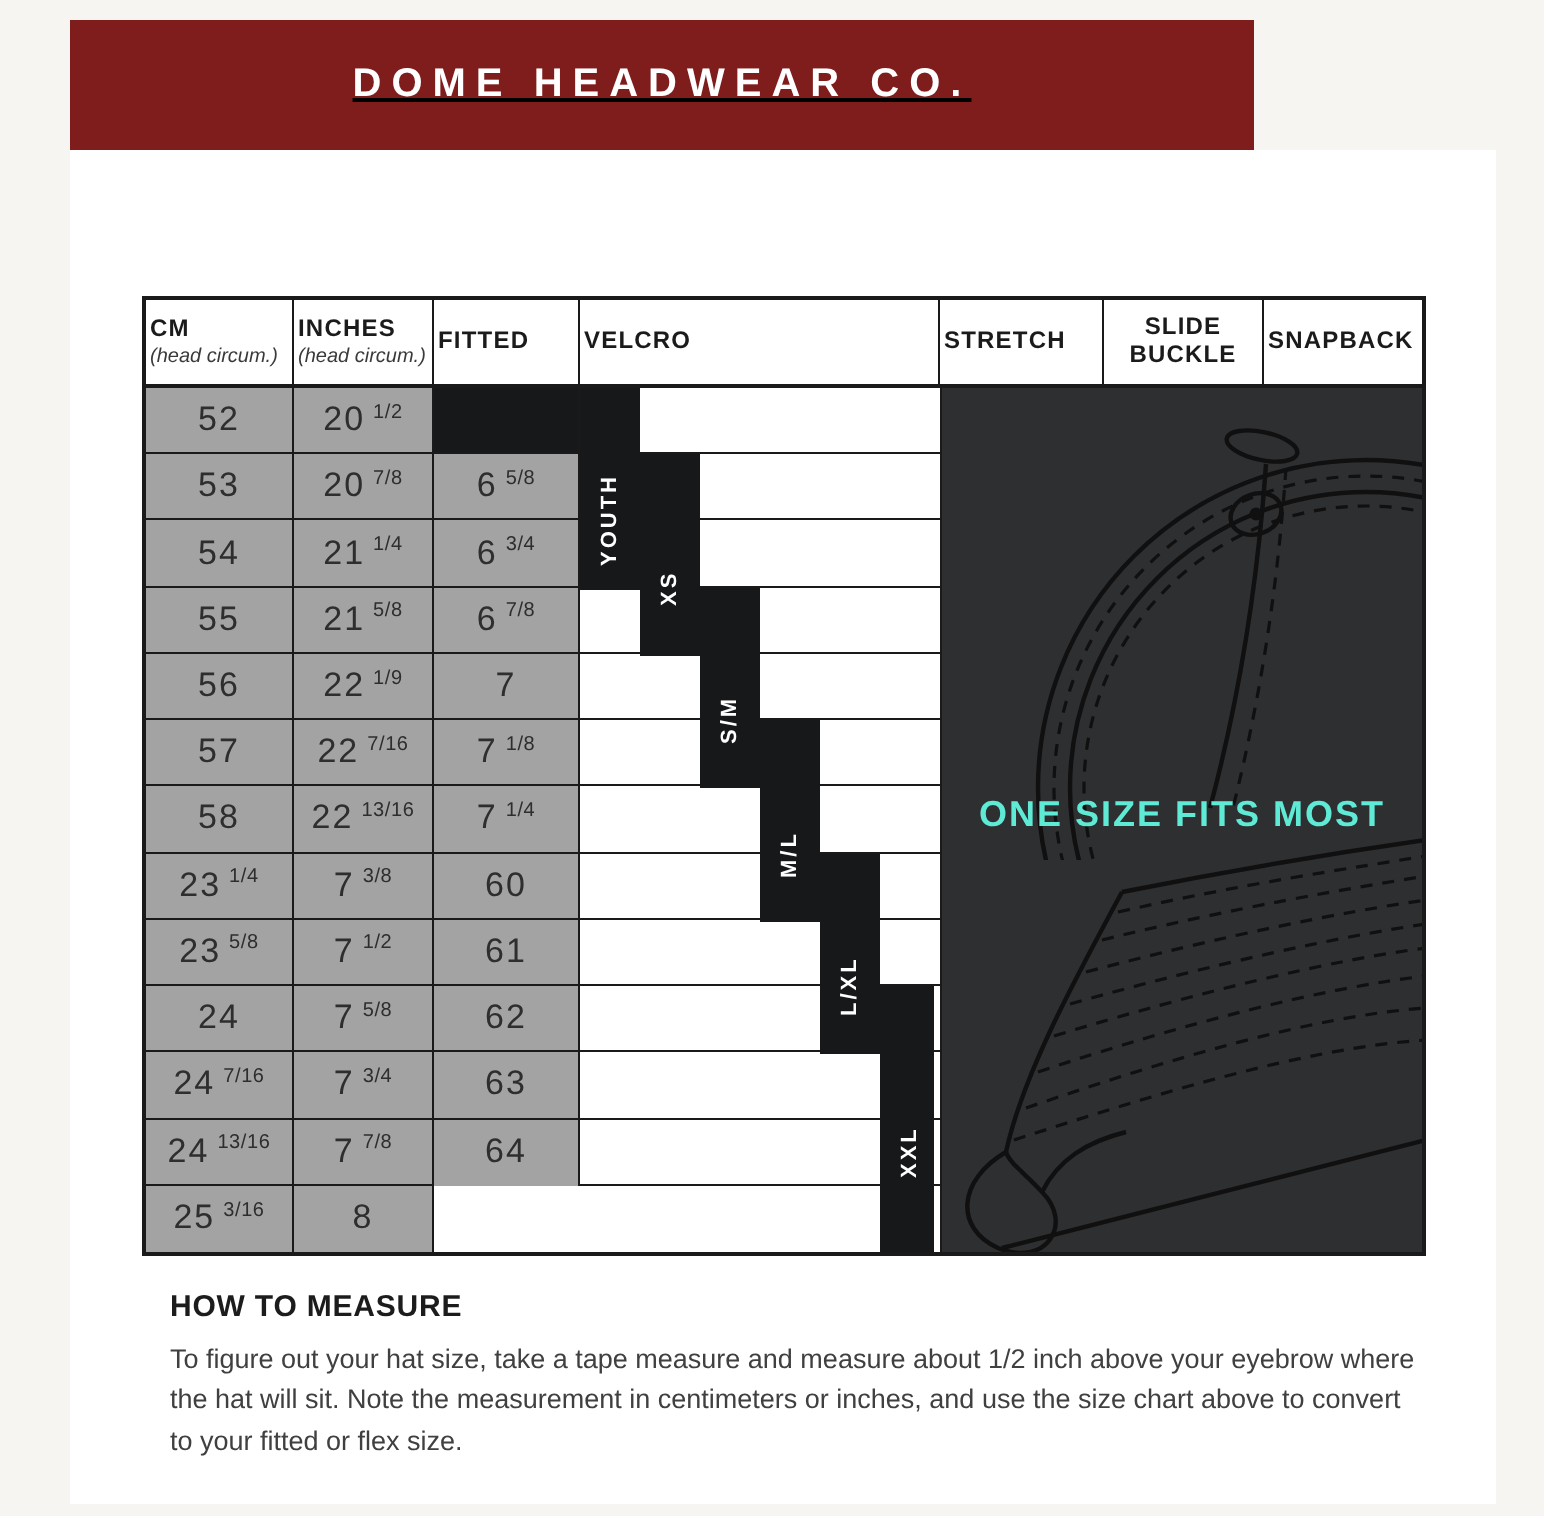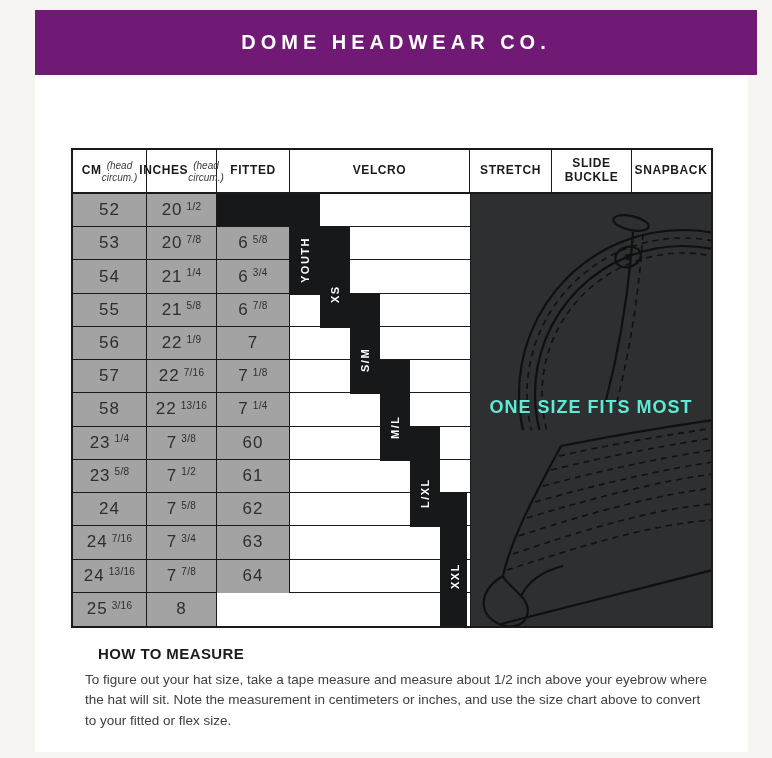--- a/index.html
+++ b/index.html
@@ -4,22 +4,22 @@
 <style>
   html,body{margin:0;padding:0;}
   body{
     width:772px;height:758px;
     background:#f6f5f2;
     font-family:"Liberation Sans","DejaVu Sans",sans-serif;
     position:relative;overflow:hidden;
   }
   
   .banner{
-    position:absolute;left:35px;top:10px;width:722px;height:65px;
-    background:#701a75;display:flex;align-items:center;justify-content:center;
+    position:absolute;left:35px;top:10px;width:592px;height:65px;
+    background:#7f1d1d;display:flex;align-items:center;justify-content:center;text-decoration:underline;
   }
   .banner h1{
     margin:0;color:#ffffff;font-size:20px;font-weight:700;
     letter-spacing:5px;text-transform:uppercase;
   }
   
   .content{
     position:absolute;left:35px;top:75px;width:713px;height:677px;
     background:#ffffff;
   }
@@ -27,23 +27,23 @@
   .size-table{
     position:absolute;left:36px;top:73px;
     border:2px solid #1a1a1a;background:#fff;
   }
   .thead{
     display:grid;
     grid-template-columns:74px 70px 73px 180px 82px 80px 78px;
     height:42px;border-bottom:2px solid #1a1a1a;
   }
   .th{
-    display:flex;flex-direction:row;align-items:center;justify-content:center;
+    display:flex;flex-direction:column;align-items:flex-start;justify-content:center;
     border-right:1px solid #1a1a1a;text-align:center;line-height:1.15;
-    padding:0 20px;
+    padding:0 2px;
   }
   .th:last-child{border-right:none;}
   .th .lbl{font-size:12px;font-weight:700;letter-spacing:.6px;color:#1b1b1b;}
   .th .sub{font-size:10px;font-style:italic;color:#3a3a3a;margin-top:1px;}
   .tbody{display:flex;height:432px;}
   .left-grid{
     display:grid;width:217px;
     grid-template-columns:74px 70px 73px;
     grid-template-rows:repeat(13,1fr);
   }
@@ -69,21 +69,21 @@
   
   .panel{position:relative;width:240px;background:#2e2f31;overflow:hidden;}
   .panel svg{position:absolute;left:0;top:0;}
   .osfm{
     position:absolute;left:0;right:0;top:203px;text-align:center;
     color:#5eead4;font-size:18px;font-weight:700;letter-spacing:1px;z-index:2;
   }
   
   .measure{position:absolute;left:50px;top:570px;width:625px;}
   .measure h2{
-    margin:0 0 8px 13px;font-size:15px;font-weight:700;color:#1c1c1c;letter-spacing:.4px;
+    margin:0 0 8px 0;font-size:15px;font-weight:700;color:#1c1c1c;letter-spacing:.4px;
   }
   .measure p{
     margin:0;font-size:13.5px;line-height:1.5;color:#404040;
   }
 </style>
 </head>
 <body>
 
 <header class="banner">
   <h1>DOME HEADWEAR CO.</h1>

